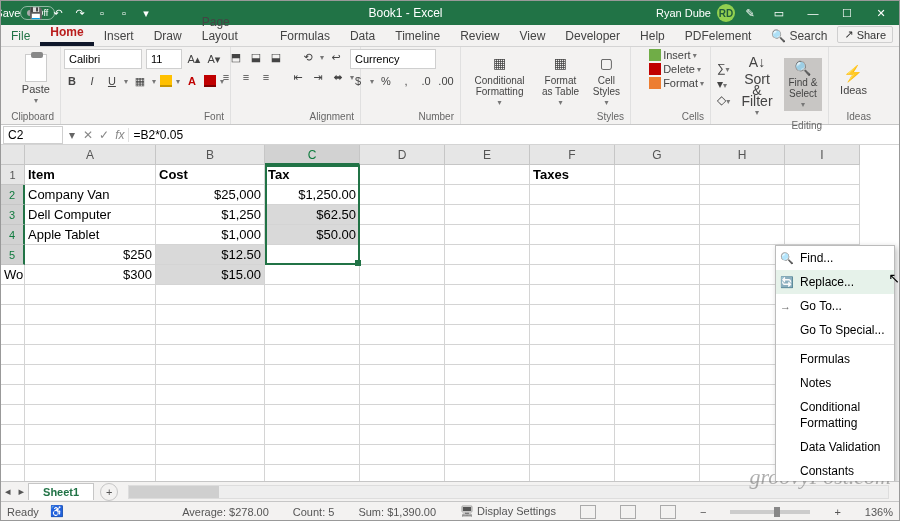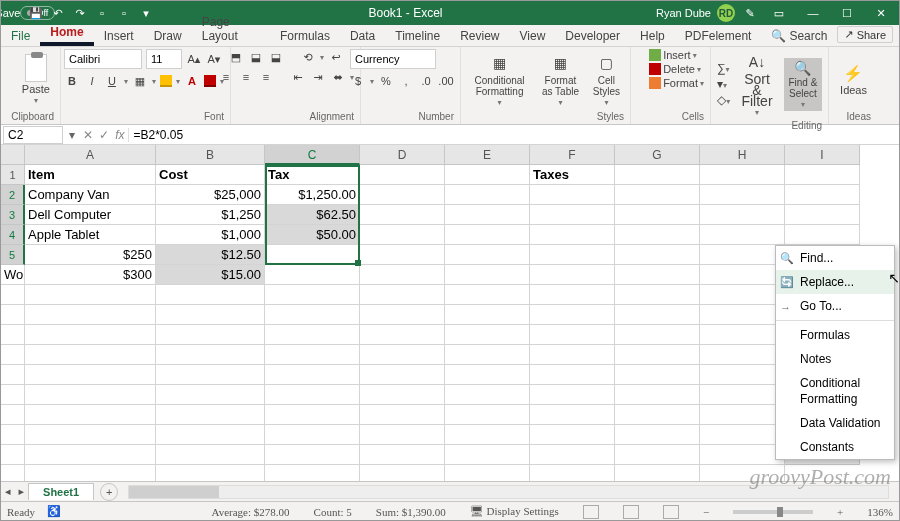--- a/index.html
+++ b/index.html
@@ -67,21 +67,21 @@
 .find-menu .mi:hover, .find-menu .mi.hov { background: #e6f2ea; }
 .find-menu .sep { height: 1px; background: #ddd; margin: 2px 0; }
 .find-menu .mi .mic { position: absolute; left: 4px; top: 4px; width: 14px; font-size: 11px; color: #666; }
 .cursor { position: absolute; font-size: 14px; color: #000; pointer-events: none; top: 0; right: -6px; }
 .sheet-tabs { height: 20px; background: #f3f2f1; border-top: 1px solid #c6c6c6; display: flex; align-items: center; font-size: 11px; color: #555; }
 .sheet-tabs .nav { padding: 0 4px; }
 .sheet-tabs .stab { padding: 2px 14px; background: #fff; border: 1px solid #c6c6c6; border-bottom: none; font-weight: bold; color: #217346; }
 .sheet-tabs .plus { width: 18px; height: 18px; border: 1px solid #c6c6c6; border-radius: 50%; text-align: center; margin-left: 6px; line-height: 16px; }
 .hscroll { flex: 1; margin: 0 10px; height: 14px; background: #eee; position: relative; border: 1px solid #ddd; }
 .hscroll .thumb { position: absolute; left: 0; width: 90px; height: 100%; background: #cfcfcf; }
-.status-bar { height: 20px; background: #f3f2f1; border-top: 1px solid #c6c6c6; display: flex; align-items: center; font-size: 11px; color: #555; padding: 0 6px; gap: 12px; font-family: Liberation Serif, serif; }
+.status-bar { height: 20px; background: #f3f2f1; border-top: 1px solid #c6c6c6; display: flex; align-items: center; font-size: 11px; color: #555; padding: 0 6px; gap: 12px; }
 .status-bar .right { margin-left: auto; display: flex; align-items: center; gap: 24px; }
 .zoom-slider { width: 80px; height: 4px; background: #ccc; position: relative; }
 .zoom-slider .zt { position: absolute; top: -3px; left: 55%; width: 6px; height: 10px; background: #888; }
 .view-ic { width: 16px; height: 14px; border: 1px solid #aaa; display: inline-block; }
 .watermark { position: absolute; right: 8px; bottom: 30px; font-family: Georgia, serif; font-style: italic; font-size: 22px; color: rgba(120,120,120,0.6); pointer-events: none; }
 </style>
 </head>
 <body>
 
 <div class="title-bar">
@@ -473,20 +473,21 @@
       <div class="c"></div>
     </div>
   <div class="sel-range" style="left:264px;top:20px;width:95px;height:100px">
       <div class="handle"></div>
     </div>
 
   <div class="find-menu">
     <div class="mi"><span class="mic">🔍</span><span>Find...</span></div>
     <div class="mi hov" style="position:relative"><span class="mic">🔄</span><span>Replace...</span><span class="cursor">↖</span></div>
     <div class="mi"><span class="mic">→</span><span>Go To...</span></div>
+    <div class="mi"><span>Go To Special...</span></div>
     <div class="sep"></div>
     <div class="mi"><span>Formulas</span></div>
     <div class="mi"><span>Notes</span></div>
     <div class="mi"><span>Conditional Formatting</span></div>
     <div class="mi"><span>Data Validation</span></div>
     <div class="mi"><span>Constants</span></div>
 
   </div>
 </div>
 

